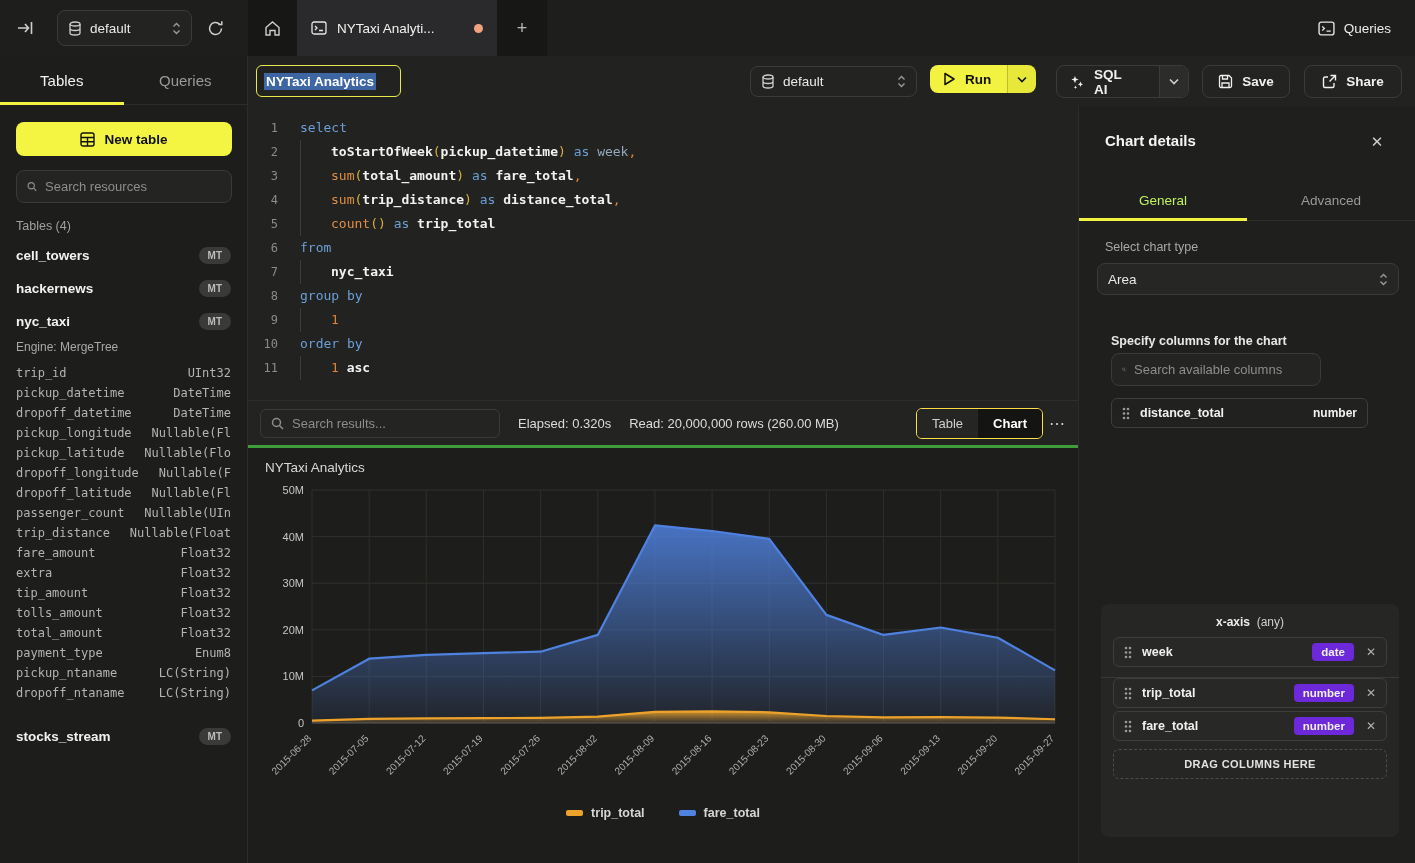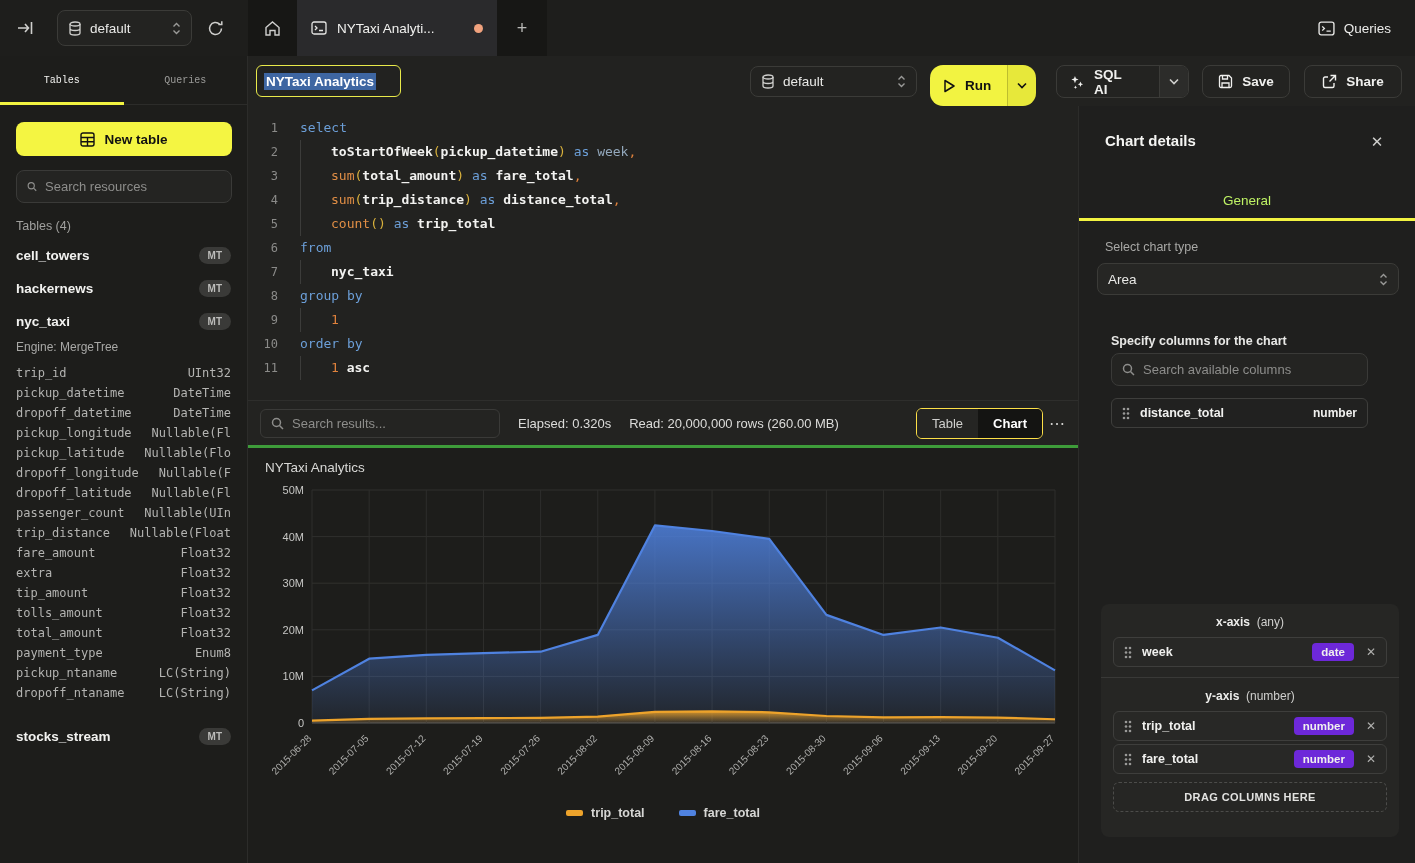--- a/index.html
+++ b/index.html
@@ -19,21 +19,21 @@
   .home-btn { width:49px; height:56px; }
   .query-tab { width:200px; display:flex; align-items:center; gap:10px; padding:0 14px; background:#2a2a2c; cursor:pointer; }
   .query-tab .tab-label { color:#f1f1ef; font-size:13.5px; flex:1; white-space:nowrap; overflow:hidden; }
   .dot { width:9px; height:9px; border-radius:50%; background:#f0a27e; }
   .newtab-btn { width:50px; height:56px; font-size:18px; color:#b9b9b7; }
   .queries-btn { position:absolute; right:24px; top:13px; height:30px; display:flex; align-items:center; gap:9px; color:#ededeb; font-size:13.5px; background:none; border:none; cursor:pointer; }
 
   
   .sidebar { position:absolute; left:0; top:56px; width:248px; height:807px; background:#1d1d1b; border-right:1px solid #2c2c2a; }
   .side-tabs { display:flex; height:49px; border-bottom:1px solid #2c2c2a; }
-  .side-tab { flex:1; display:flex; align-items:center; justify-content:center; font-size:10px; color:#9a9a98; cursor:pointer; position:relative; background:none; border:none;font-family:Liberation Mono, monospace; }
+  .side-tab { flex:1; display:flex; align-items:center; justify-content:center; font-size:15px; color:#9a9a98; cursor:pointer; position:relative; background:none; border:none; }
   .side-tab.active { color:#f2f2f0; }
   .side-tab.active::after { content:""; position:absolute; left:0; right:0; bottom:-1px; height:3px; background:#f2f341; }
   .newtable-btn { position:absolute; left:16px; top:66px; width:216px; height:34px; background:#f4f542; border:none; border-radius:8px; display:flex; align-items:center; justify-content:center; gap:9px; font-size:13.5px; font-weight:bold; color:#111; cursor:pointer; }
   .search-box { display:flex; align-items:center; gap:8px; background:#242422; border:1px solid #3a3a38; border-radius:8px; padding:0 10px; }
   .search-box input { flex:1; background:none; border:none; outline:none; color:#e5e5e3; font-size:13px; font-family:inherit; }
   .search-box input::placeholder { color:#8d8d8b; }
   .side-search { position:absolute; left:16px; top:114px; width:216px; height:33px; }
   .tables-label { position:absolute; left:16px; top:163px; font-size:12.5px; color:#a0a09e; }
   .tables-list { position:absolute; left:0; top:183px; width:247px; }
   .tbl-row { display:flex; align-items:center; height:33px; padding:0 16px; cursor:pointer; }
@@ -41,21 +41,21 @@
   .badge { background:#3a3a38; color:#bcbcba; font-size:10px; font-weight:bold; padding:3px 9px; border-radius:10px; }
   .engine-line { padding:2px 16px 8px; color:#a8a8a6; font-size:12px; }
   .cols-block { padding:4px 16px 14px; }
   .col-row { display:flex; justify-content:space-between; height:20px; font-family:"DejaVu Sans Mono", monospace; font-size:12px; color:#b4b4b2; white-space:nowrap; overflow:hidden; }
 
   
   .toolbar { position:absolute; left:248px; top:56px; width:1167px; height:50px; background:#222220; }
   .title-input { position:absolute; left:8px; top:9px; width:145px; height:32px; border:1.5px solid #e8e94a; border-radius:6px; display:flex; align-items:center; padding:0 7px; cursor:text; }
   .title-input span { background:#3e66a2; color:#fff; font-size:13.5px; font-weight:bold; padding:1px 2px; white-space:nowrap; }
   .db-mid { position:absolute; left:502px; top:10px; width:167px; height:31px; }
-  .run-btn { position:absolute; left:682px; top:9px; height:41px; display:flex; border-radius:13px; overflow:hidden; cursor:pointer; }
+  .run-btn { position:absolute; left:682px; top:9px; height:28px; display:flex; border-radius:8px; overflow:hidden; cursor:pointer; }
   .run-main { display:flex; align-items:center; gap:9px; background:#f2f341; border:none; padding:0 16px 0 13px; font-size:13.5px; font-weight:bold; color:#111; cursor:pointer; }
   .run-caret { width:29px; background:#e7e83a; border:none; border-left:1px solid rgba(0,0,0,.18); display:flex; align-items:center; justify-content:center; cursor:pointer; }
   .ghost-btn { display:flex; align-items:center; gap:9px; background:#232321; border:1px solid #3b3b38; border-radius:8px; color:#f0f0ee; font-size:13.5px; font-weight:bold; padding:0 14px; cursor:pointer; height:33px; }
   .sqlai-btn { position:absolute; left:808px; top:9px; width:133px; padding:0; }
   .sqlai-main { display:flex; align-items:center; gap:9px; padding:0 12px; flex:1; height:100%; }
   .sqlai-caret { width:29px; height:100%; background:#2c2c2a; border-left:1px solid #3b3b38; display:flex; align-items:center; justify-content:center; border-radius:0 7px 7px 0; }
   .save-btn { position:absolute; left:954px; top:9px; width:88px; justify-content:center; }
   .share-btn { position:absolute; left:1056px; top:9px; width:98px; justify-content:center; }
 
   
@@ -92,21 +92,21 @@
   .rp-header { position:absolute; left:0; top:0; width:100%; height:74px; }
   .rp-title { position:absolute; left:26px; top:26px; font-size:15px; font-weight:bold; color:#f5f5f3; }
   .rp-close { position:absolute; right:26px; top:24px; width:24px; height:24px; font-size:15px; }
   .rp-tabs { position:absolute; left:0; top:74px; width:100%; height:41px; display:flex; border-bottom:1px solid #2e2e2c; }
   .rp-tab { flex:1; background:none; border:none; font-size:13.5px; color:#9a9a98; cursor:pointer; position:relative; }
   .rp-tab.active { color:#bef264; }
   .rp-tab.active::after { content:""; position:absolute; left:0; right:0; bottom:-1px; height:3px; background:#f2f341; }
   .rp-label { position:absolute; left:26px; font-size:12.5px; color:#a8a8a6; }
   .charttype-select { position:absolute; left:18px; top:157px; width:302px; height:32px; background:#262624; }
   .rp-collabel { position:absolute; left:32px; top:228px; font-size:12.5px; font-weight:bold; color:#e8e8e6; }
-  .rp-search { position:absolute; left:32px; top:247px; width:257px; height:33px; }
+  .rp-search { position:absolute; left:32px; top:247px; width:210px; height:33px; }
   .avail-cols { position:absolute; left:32px; top:292px; width:257px; }
   .chip { display:flex; align-items:center; gap:10px; height:30px; border:1px solid #3e3e3c; border-radius:6px; padding:0 10px; margin-bottom:3px; background:rgba(255,255,255,0.01); cursor:grab; }
   .chip-name { flex:1; font-size:12.5px; font-weight:bold; color:#f0f0ee; }
   .chip-type { font-size:12px; font-weight:bold; color:#f0f0ee; }
   .chip-type.pill { background:#6d28d9; border-radius:4px; padding:3px 9px; font-size:11.5px; }
   .chip-x { background:none; border:none; color:#b0b0ae; font-size:12px; cursor:pointer; padding:0 0 0 2px; }
   .axes-box { position:absolute; left:22px; top:498px; width:298px; height:233px; background:#262624; border-radius:8px; padding:0 12px; }
   .axis-head { text-align:center; font-size:12px; color:#ededeb; padding:11px 0 8px; }
   .axis-head b { font-weight:bold; }
   .axis-head span { color:#cfcfcd; }
@@ -471,20 +471,21 @@
       </div>
   </div>
 
   <aside class="right-panel">
     <div class="rp-header">
       <div class="rp-title">Chart details</div>
       <button class="icon-btn rp-close">✕</button>
     </div>
     <div class="rp-tabs">
       <button class="rp-tab active">General</button>
+      <button class="rp-tab">Advanced</button>
     </div>
     <div class="rp-label" style="top:134px">Select chart type</div>
     <div class="select charttype-select">
       <span class="grow">Area</span>
       <svg width="9" height="13" viewBox="0 0 9 13" fill="none" stroke="#9a9a98" stroke-width="1.4">
           <path d="M1.5 4.5L4.5 1.5 7.5 4.5M1.5 8.5L4.5 11.5 7.5 8.5"></path>
         </svg>
     </div>
     <div class="rp-collabel">Specify columns for the chart</div>
     <div class="search-box rp-search">
@@ -519,21 +520,20 @@
               <circle cx="6" cy="6.5" r="1.3"></circle>
               <circle cx="2" cy="11" r="1.3"></circle>
               <circle cx="6" cy="11" r="1.3"></circle>
             </svg>
             <span class="chip-name">week</span>
             <span class="chip-type pill">date</span>
             <button class="chip-x">✕</button>
           </div>
         </div>
       <div class="axes-divider"></div>
-      <div class="axis-head"><b>y-axis</b>&nbsp;&nbsp;<span>(number)</span></div>
       <div id="y-cols">
           <div class="chip">
             <svg width="8" height="13" viewBox="0 0 8 13" fill="#9a9a98">
               <circle cx="2" cy="2" r="1.3"></circle>
               <circle cx="6" cy="2" r="1.3"></circle>
               <circle cx="2" cy="6.5" r="1.3"></circle>
               <circle cx="6" cy="6.5" r="1.3"></circle>
               <circle cx="2" cy="11" r="1.3"></circle>
               <circle cx="6" cy="11" r="1.3"></circle>
             </svg>

